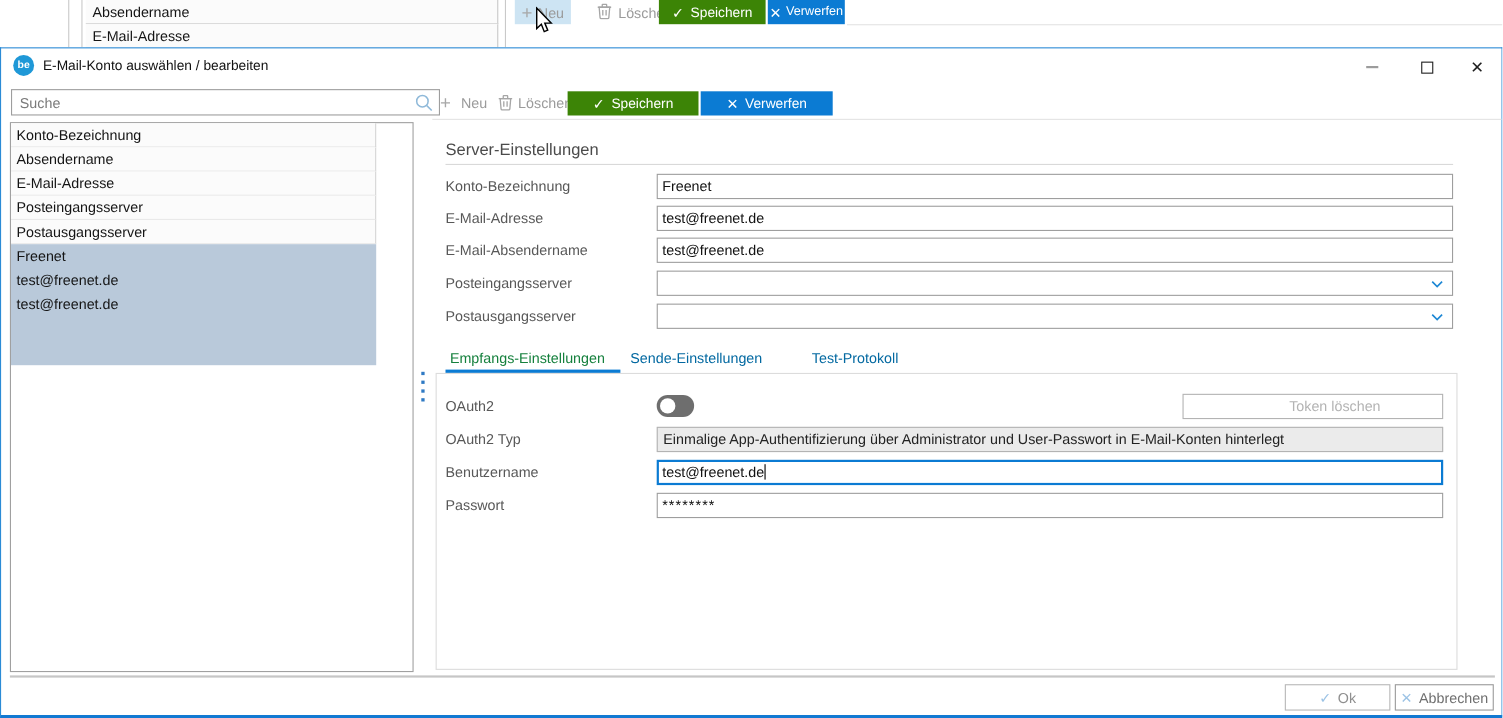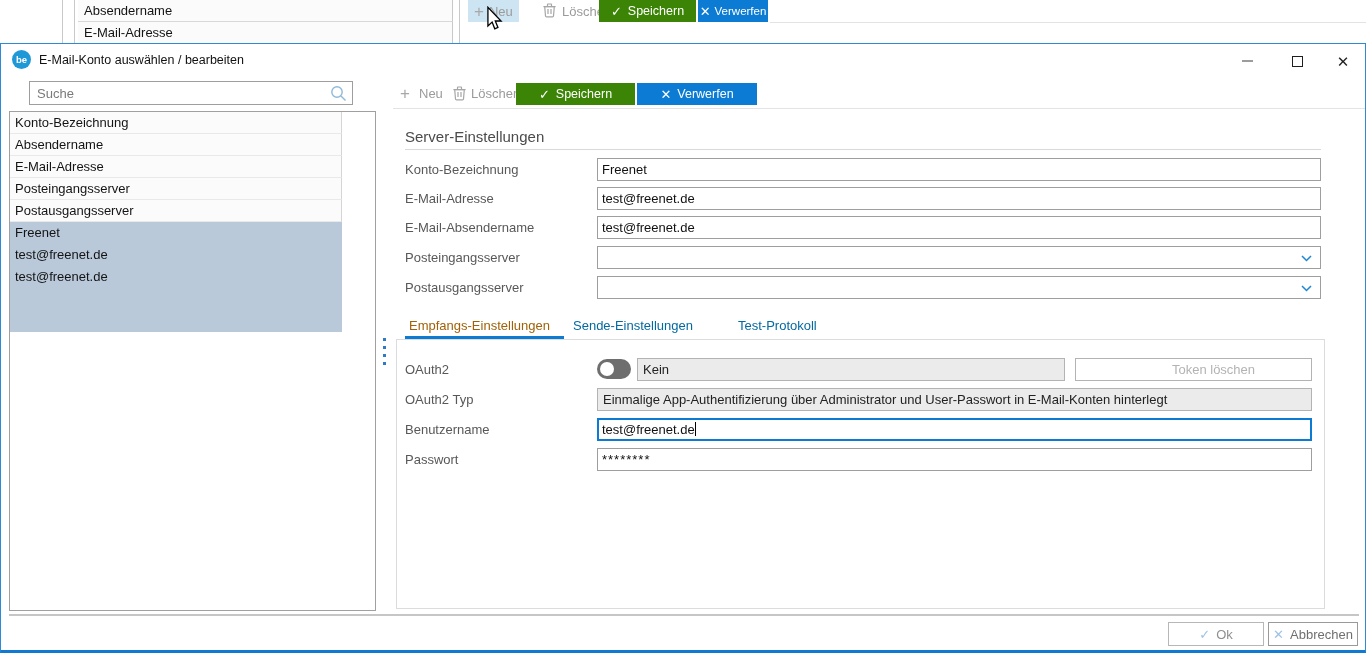--- a/index.html
+++ b/index.html
@@ -28,21 +28,21 @@
           border:1px solid #2b8bd6;border-bottom:3px solid #1279d2;box-sizing:border-box;}
   #logo{position:absolute;left:11px;top:6px;width:19px;height:19px;border-radius:50%;
         background:#1f98d7;color:#fff;font-size:9.5px;font-weight:bold;
         display:flex;align-items:center;justify-content:center;}
   #dlg-title{position:absolute;left:38px;top:9px;font-size:12.5px;color:#111;}
   .win-btn{position:absolute;top:4px;width:30px;height:26px;display:flex;align-items:center;justify-content:center;}
   #min-glyph{width:11px;height:2px;background:#9c9c9c;}
   #max-glyph{width:11px;height:11px;border:1.5px solid #1f1f1f;box-sizing:border-box;}
   #close-glyph{font-size:15px;color:#1f1f1f;line-height:15px;}
 
-  #search-box{position:absolute;left:9px;top:37px;width:324px;height:24px;margin-left:19px;}
+  #search-box{position:absolute;left:9px;top:37px;width:390px;height:24px;}
   #search-input{width:100%;height:100%;border:1px solid #9e9e9e;box-sizing:border-box;
                 padding:0 26px 0 7px;font:13px "Liberation Sans",sans-serif;color:#333;outline:none;}
   #search-input::placeholder{color:#7a7a7a;}
   #search-icon{position:absolute;right:6px;top:4px;}
 
   #listbox{position:absolute;left:8px;top:67px;width:365px;height:498px;border:1px solid #a0a0a0;background:#fff;}
   .list-row{width:332px;height:22px;line-height:22px;padding-left:5px;box-sizing:border-box;
             background:#fbfbfb;border-bottom:1px solid #e9e9e9;border-right:1px solid #d5d5d5;color:#141414;}
   #sel-block{width:332px;height:110px;background:var(--selection-blue);}
   .sel-row{height:22px;line-height:22px;padding-left:5px;color:#141414;}
@@ -56,21 +56,21 @@
   .txt-input{position:absolute;left:596px;width:724px;height:23px;border:1px solid #9e9e9e;
              box-sizing:border-box;padding:0 4px;font:13px "Liberation Sans",sans-serif;color:#111;outline:none;}
   .select{position:absolute;left:596px;width:724px;height:23px;border:1px solid #9e9e9e;
           box-sizing:border-box;background:#fff;}
   .select svg{position:absolute;right:8px;top:8px;}
   #section-title{position:absolute;left:404px;top:84px;font-size:15px;color:#4b4b4b;}
   #section-rule{position:absolute;left:404px;top:105px;width:916px;height:1px;background:#d9d9d9;}
 
   
   .tab{position:absolute;top:271px;height:22px;line-height:22px;color:#0369a1;}
-  .tab.active{color:#a16207;}
+  .tab.active{color:#15803d;}
   #tab-underline{position:absolute;left:404px;top:292px;width:159px;height:4px;background:var(--accent-blue);}
   #tab-panel{position:absolute;left:395px;top:295px;width:929px;height:270px;border:1px solid #dcdcdc;background:#fff;box-sizing:border-box;}
   #splitter{position:absolute;left:381px;top:294px;width:4px;height:36px;display:flex;flex-direction:column;gap:5px;align-items:center;}
   #splitter i{width:3px;height:3px;background:#2f7ac4;display:block;}
 
   
   .dis-field{position:absolute;height:23px;line-height:21px;border:1px solid #b3b3b3;background:#ebebeb;
              box-sizing:border-box;padding:0 5px;color:#222;}
   .ghost-btn{position:absolute;height:23px;line-height:21px;border:1px solid #b3b3b3;background:#fff;
              box-sizing:border-box;text-align:center;color:#b3b3b3;padding-left:40px;}
@@ -228,21 +228,20 @@
         <i></i>
         <i></i>
         <i></i>
       </div>
     <div id="tab-panel"></div>
 
     <div class="form-label" style="top:314px">OAuth2</div>
     <div id="toggle">
         <span id="toggle-knob"></span>
       </div>
-    <div class="dis-field" style="left:636px;top:314px;width:428px">Kein</div>
     <div class="ghost-btn" style="left:1074px;top:314px;width:237px">Token löschen</div>
 
     <div class="form-label" style="top:344px">OAuth2 Typ</div>
     <div class="dis-field" style="left:596px;top:344px;width:715px">Einmalige App-Authentifizierung über Administrator und User-Passwort in E-Mail-Konten hinterlegt</div>
 
     <div class="form-label" style="top:374px">Benutzername</div>
     <div id="user-field">
       <span>test@freenet.de</span><span class="caret"></span>
     </div>
 

